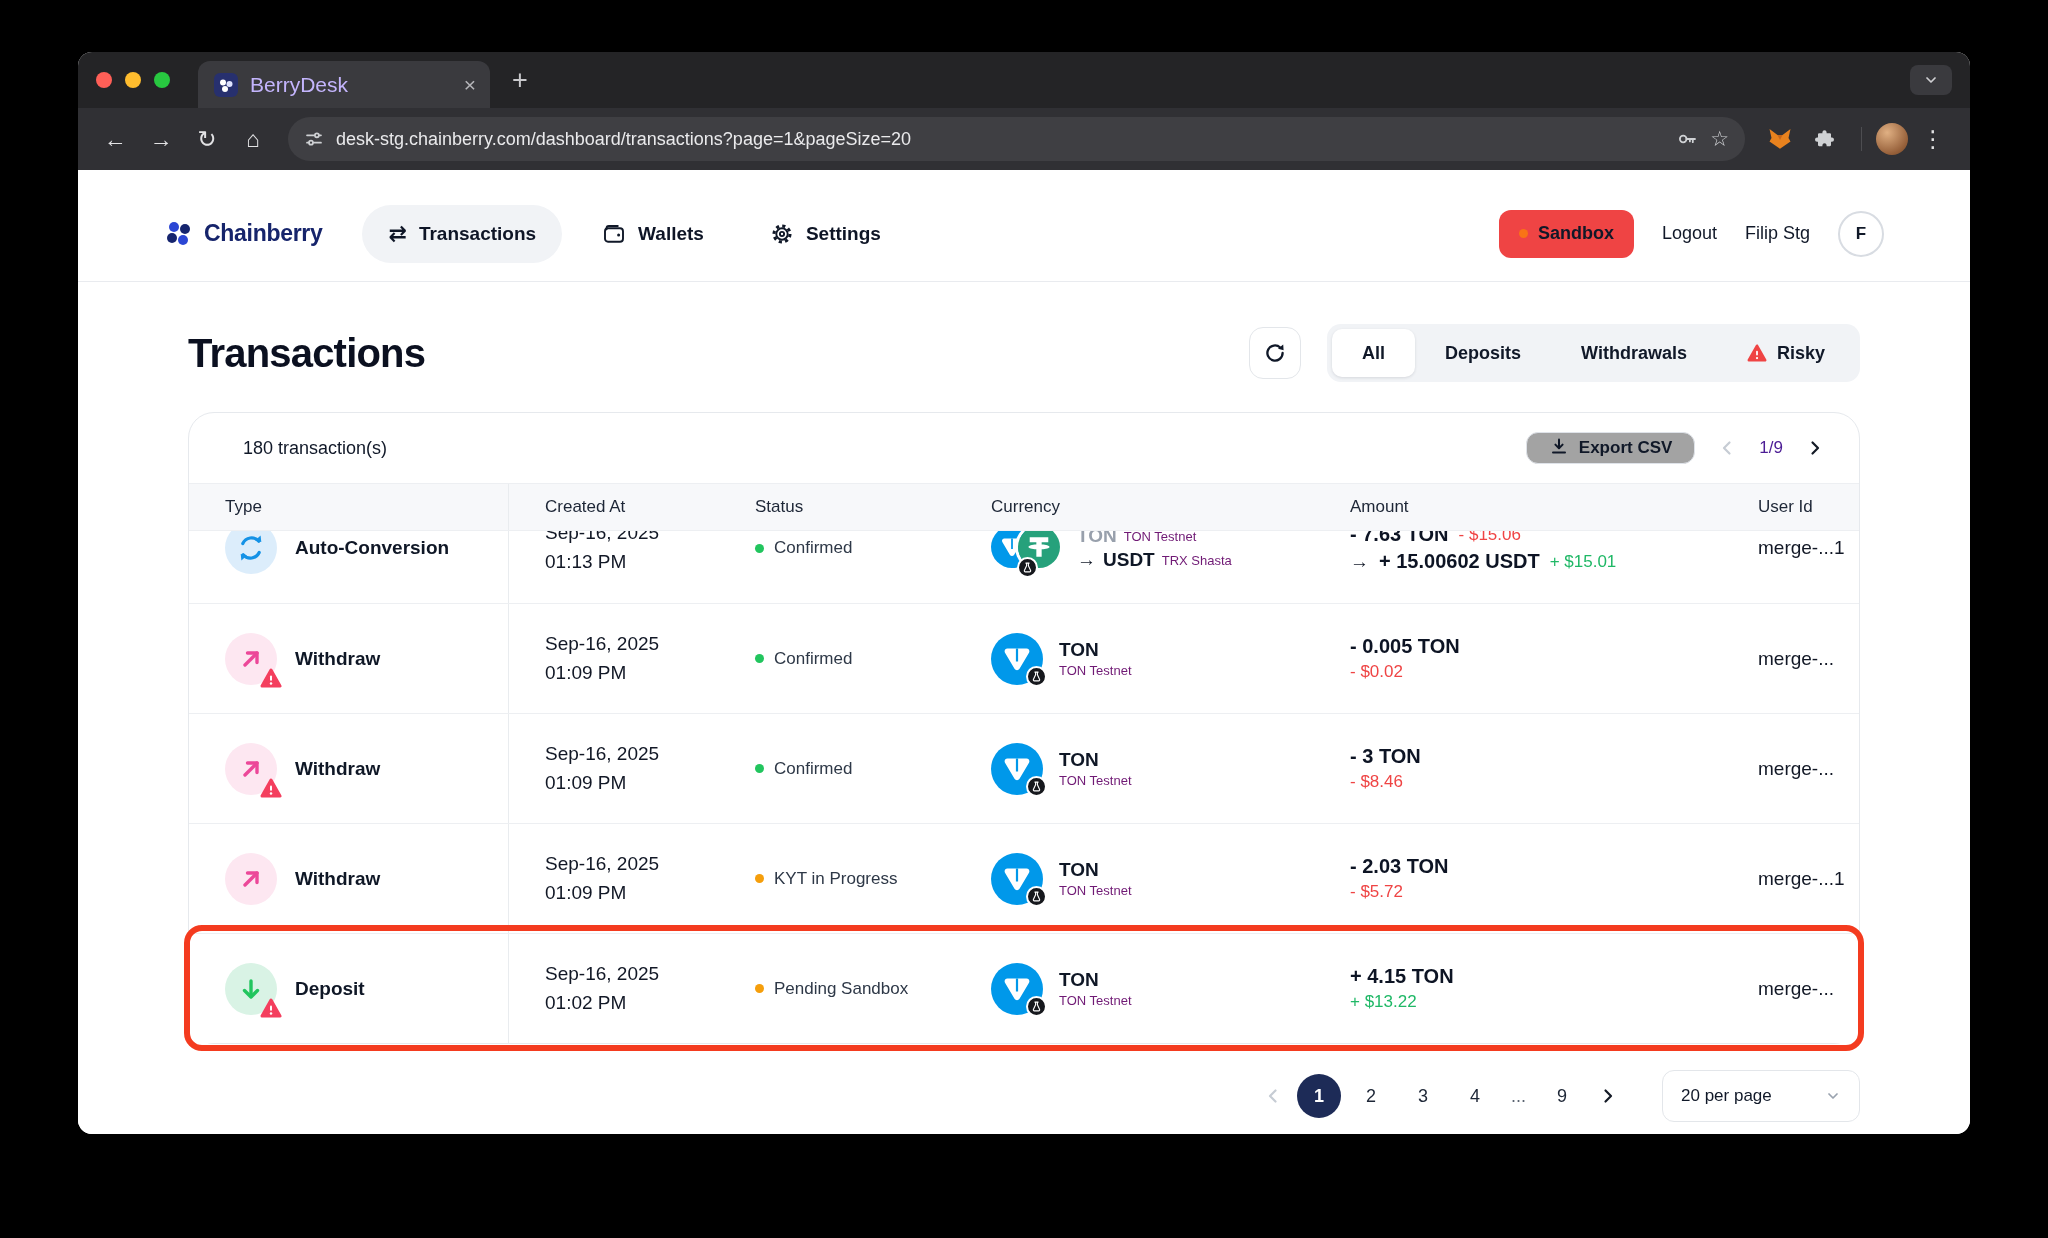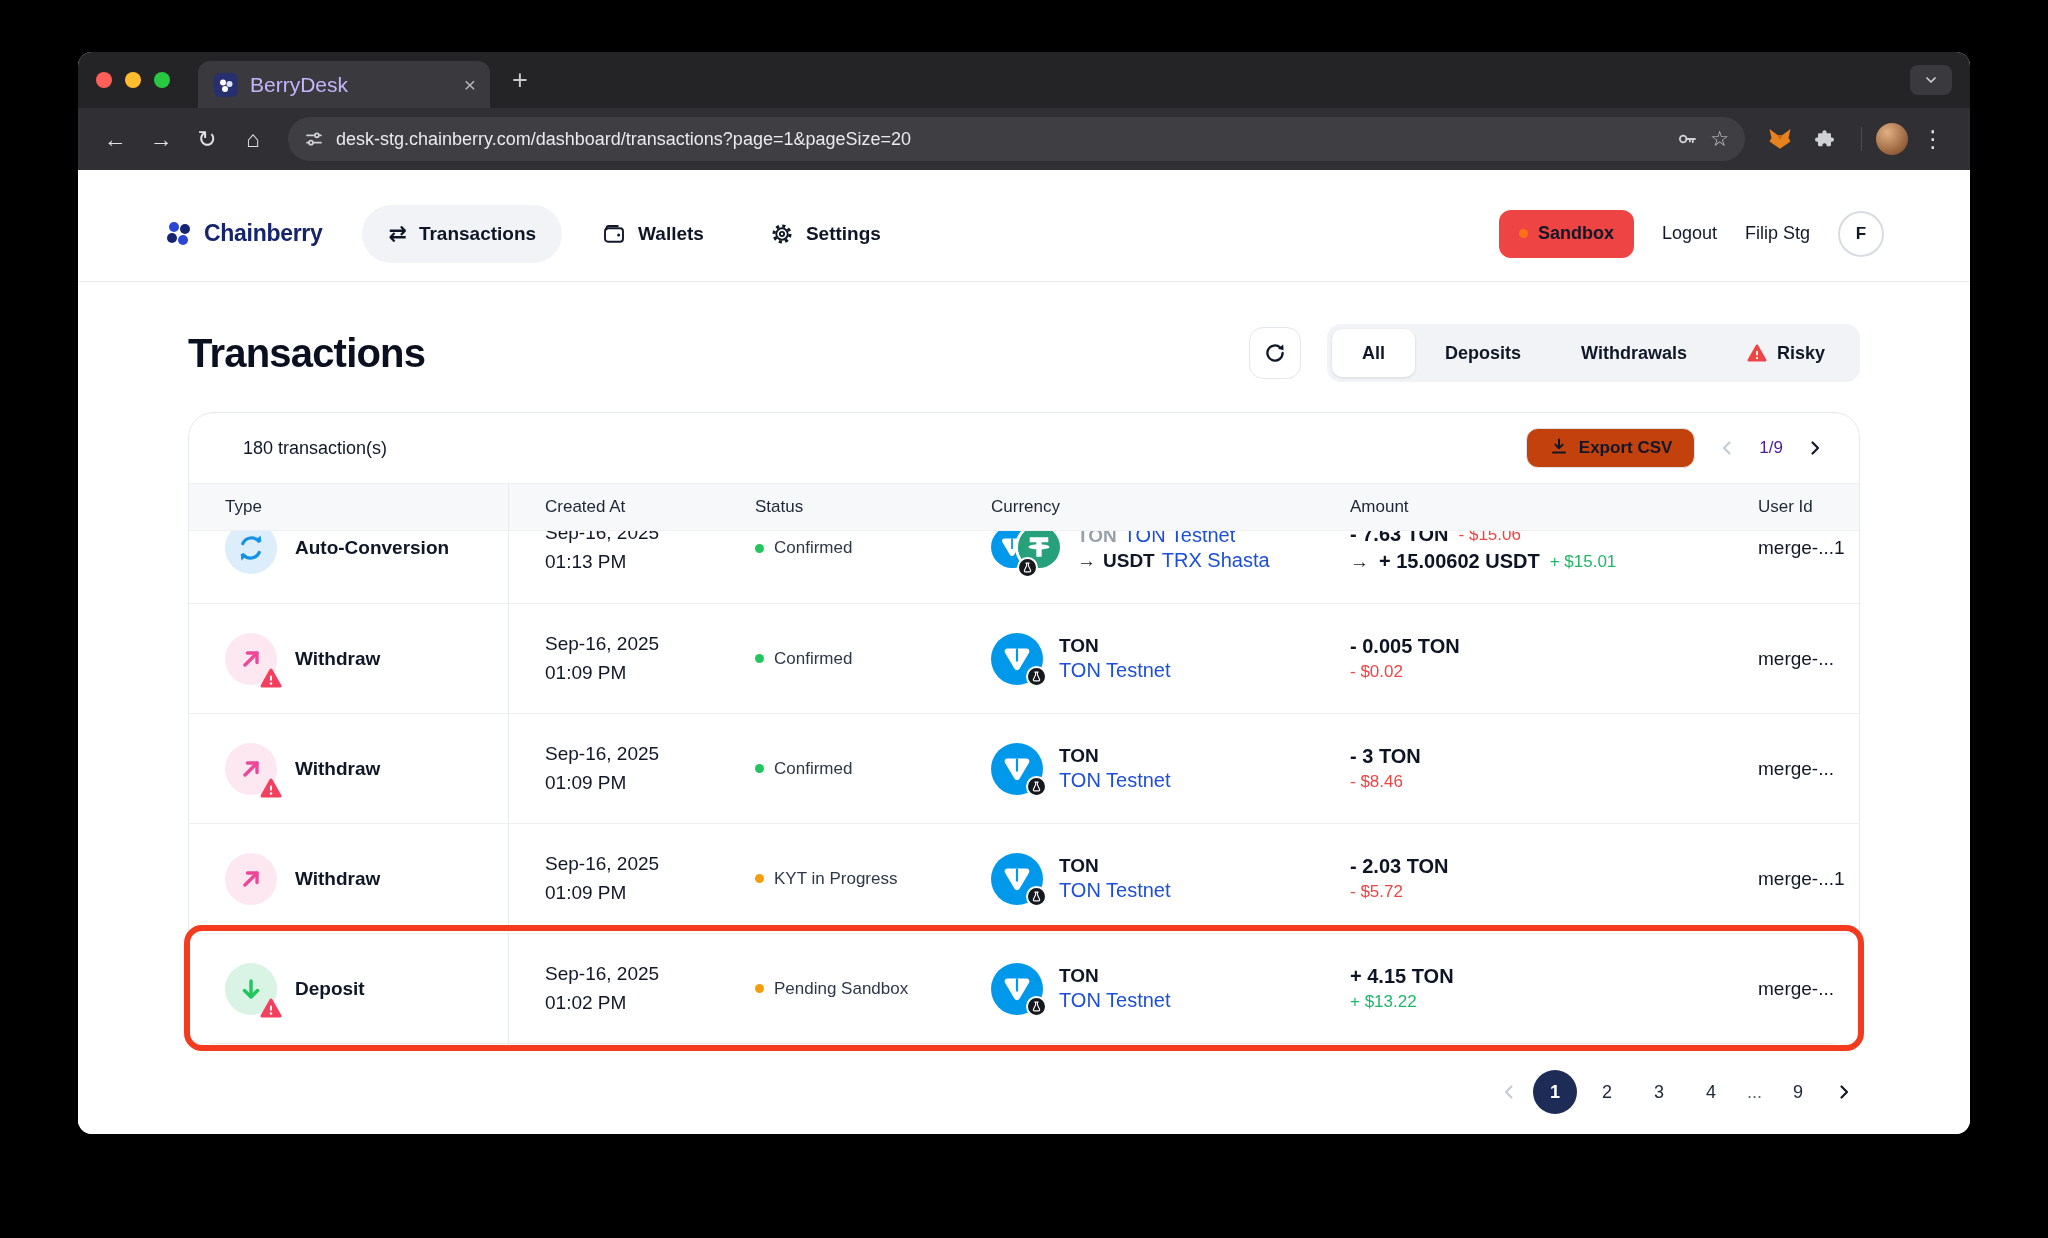--- a/index.html
+++ b/index.html
@@ -52,21 +52,21 @@
   .refresh-btn { width:52px; height:52px; border:1px solid #e3e6ea; background:#fff; border-radius:14px; display:flex; align-items:center; justify-content:center; }
   .segmented { background:#f1f3f6; border-radius:14px; padding:5px; display:flex; align-items:center; }
   .seg { height:48px; padding:16px 30px; border:none; background:transparent; border-radius:10px; font-size:18px; font-weight:600; color:#101828; display:flex; align-items:center; gap:10px; font-family:inherit; }
   .seg.active { background:#fff; box-shadow:0 1px 3px rgba(16,24,40,.12); }
   .risk-ic { display:flex; }
 
   .card { margin-top:30px; border:1px solid #e6e9ed; border-radius:26px; position:relative; background:#fff; }
   .card-head { height:70px; display:flex; align-items:center; padding:0 34px 0 54px; }
   .count { font-size:18px; font-weight:500; color:#101828; }
   .card-head-right { margin-left:auto; display:flex; align-items:center; gap:22px; }
-  .export { height:40px; padding:0 22px; border:1px solid #dfe3e9; border-radius:12px; background:#c2410c; display:flex; align-items:center; gap:10px; font-size:17px; font-weight:600; color:#101828; font-family:inherit; }
+  .export { height:32px; padding:0 22px; border:1px solid #dfe3e9; border-radius:12px; background:#a3a3a3; display:flex; align-items:center; gap:10px; font-size:17px; font-weight:600; color:#101828; font-family:inherit; }
   .pg-chev { display:flex; color:#141a26; }
   .pg-chev.dis { color:#c6ccd4; }
   .pg-ind { font-size:17px; font-weight:500; color:#4c1d95; }
 
   .thead, .trow { display:grid; grid-template-columns:320px 210px 236px 359px 408px 1fr; }
   .thead { background:#f7f8fa; height:48px; border-top:1px solid #edeff2; border-bottom:1px solid #edeff2; }
   .th { display:flex; align-items:center; padding-left:36px; font-size:17px; font-weight:500; color:#1d2636; }
   .th:first-child { border-right:1px solid #e9ecef; }
 
   .tbody { overflow:hidden; border-radius:0 0 17px 17px; }
@@ -83,21 +83,21 @@
   .status-cell { gap:10px; }
   .dot { width:9px; height:9px; border-radius:50%; flex:none; }
   .dot.green{background:#22c55e;} .dot.orange{background:#f59e0b;}
   .stext { font-size:17px; color:#2e3847; white-space:nowrap; }
   .ccy-cell { gap:16px; }
   .coin { position:relative; width:52px; height:52px; flex:none; }
   .tn-badge { position:absolute; right:-4px; bottom:-2px; width:21px; height:21px; background:#16181d; border:2px solid #fff; border-radius:50%; display:flex; align-items:center; justify-content:center; }
   .ccy-text { display:flex; flex-direction:column; gap:2px; min-width:0; }
   .cname { font-size:19px; font-weight:600; color:#0f1726; }
   .cname.muted { color:#98a0ac; }
-  .cnet { font-size:20px; color:#1d4ed8; white-space:nowrap; }
+  .cnet { font-size:13px; color:#701a75; white-space:nowrap; }
   .coin-pair { position:relative; width:70px; height:54px; flex:none; }
   .cp { position:absolute; top:5px; display:flex; }
   .cp.ton { left:0; }
   .cp.usdt { left:27px; border-radius:50%; box-shadow:0 0 0 3px #fff; }
   .coin-pair .tn-badge { left:26px; right:auto; bottom:-3px; }
   .conv-text { display:flex; flex-direction:column; gap:2px; min-width:0; }
   .conv-line { display:flex; align-items:center; gap:7px; white-space:nowrap; }
   .arr { font-size:19px; color:#111827; }
   .amt-line { display:flex; align-items:center; gap:10px; white-space:nowrap; }
   .amain { font-size:20px; font-weight:700; color:#0d1424; }
@@ -609,18 +609,26 @@
           <button class="bp">2</button>
           <button class="bp">3</button>
           <button class="bp">4</button>
           <span class="bp dots">...</span>
           <button class="bp">9</button>
           <span class="bp-chev next">
             <svg width="20" height="20" viewBox="0 0 20 20">
                 <polyline points="7.5 4.5 13 10 7.5 15.5" fill="none" stroke="currentColor" stroke-width="2.2" stroke-linecap="round" stroke-linejoin="round"></polyline>
               </svg>
           </span>
+          <div class="psize">
+            <span>20 per page</span>
+            <span class="ps-chev">
+              <svg width="16" height="16" viewBox="0 0 20 20">
+                  <polyline points="5 7.5 10 12.5 15 7.5" fill="none" stroke="currentColor" stroke-width="2.2" stroke-linecap="round" stroke-linejoin="round"></polyline>
+                </svg>
+            </span>
+          </div>
         </div>
 
       </main>
     </div>
   </div>
 </div>
 
 </body></html>

